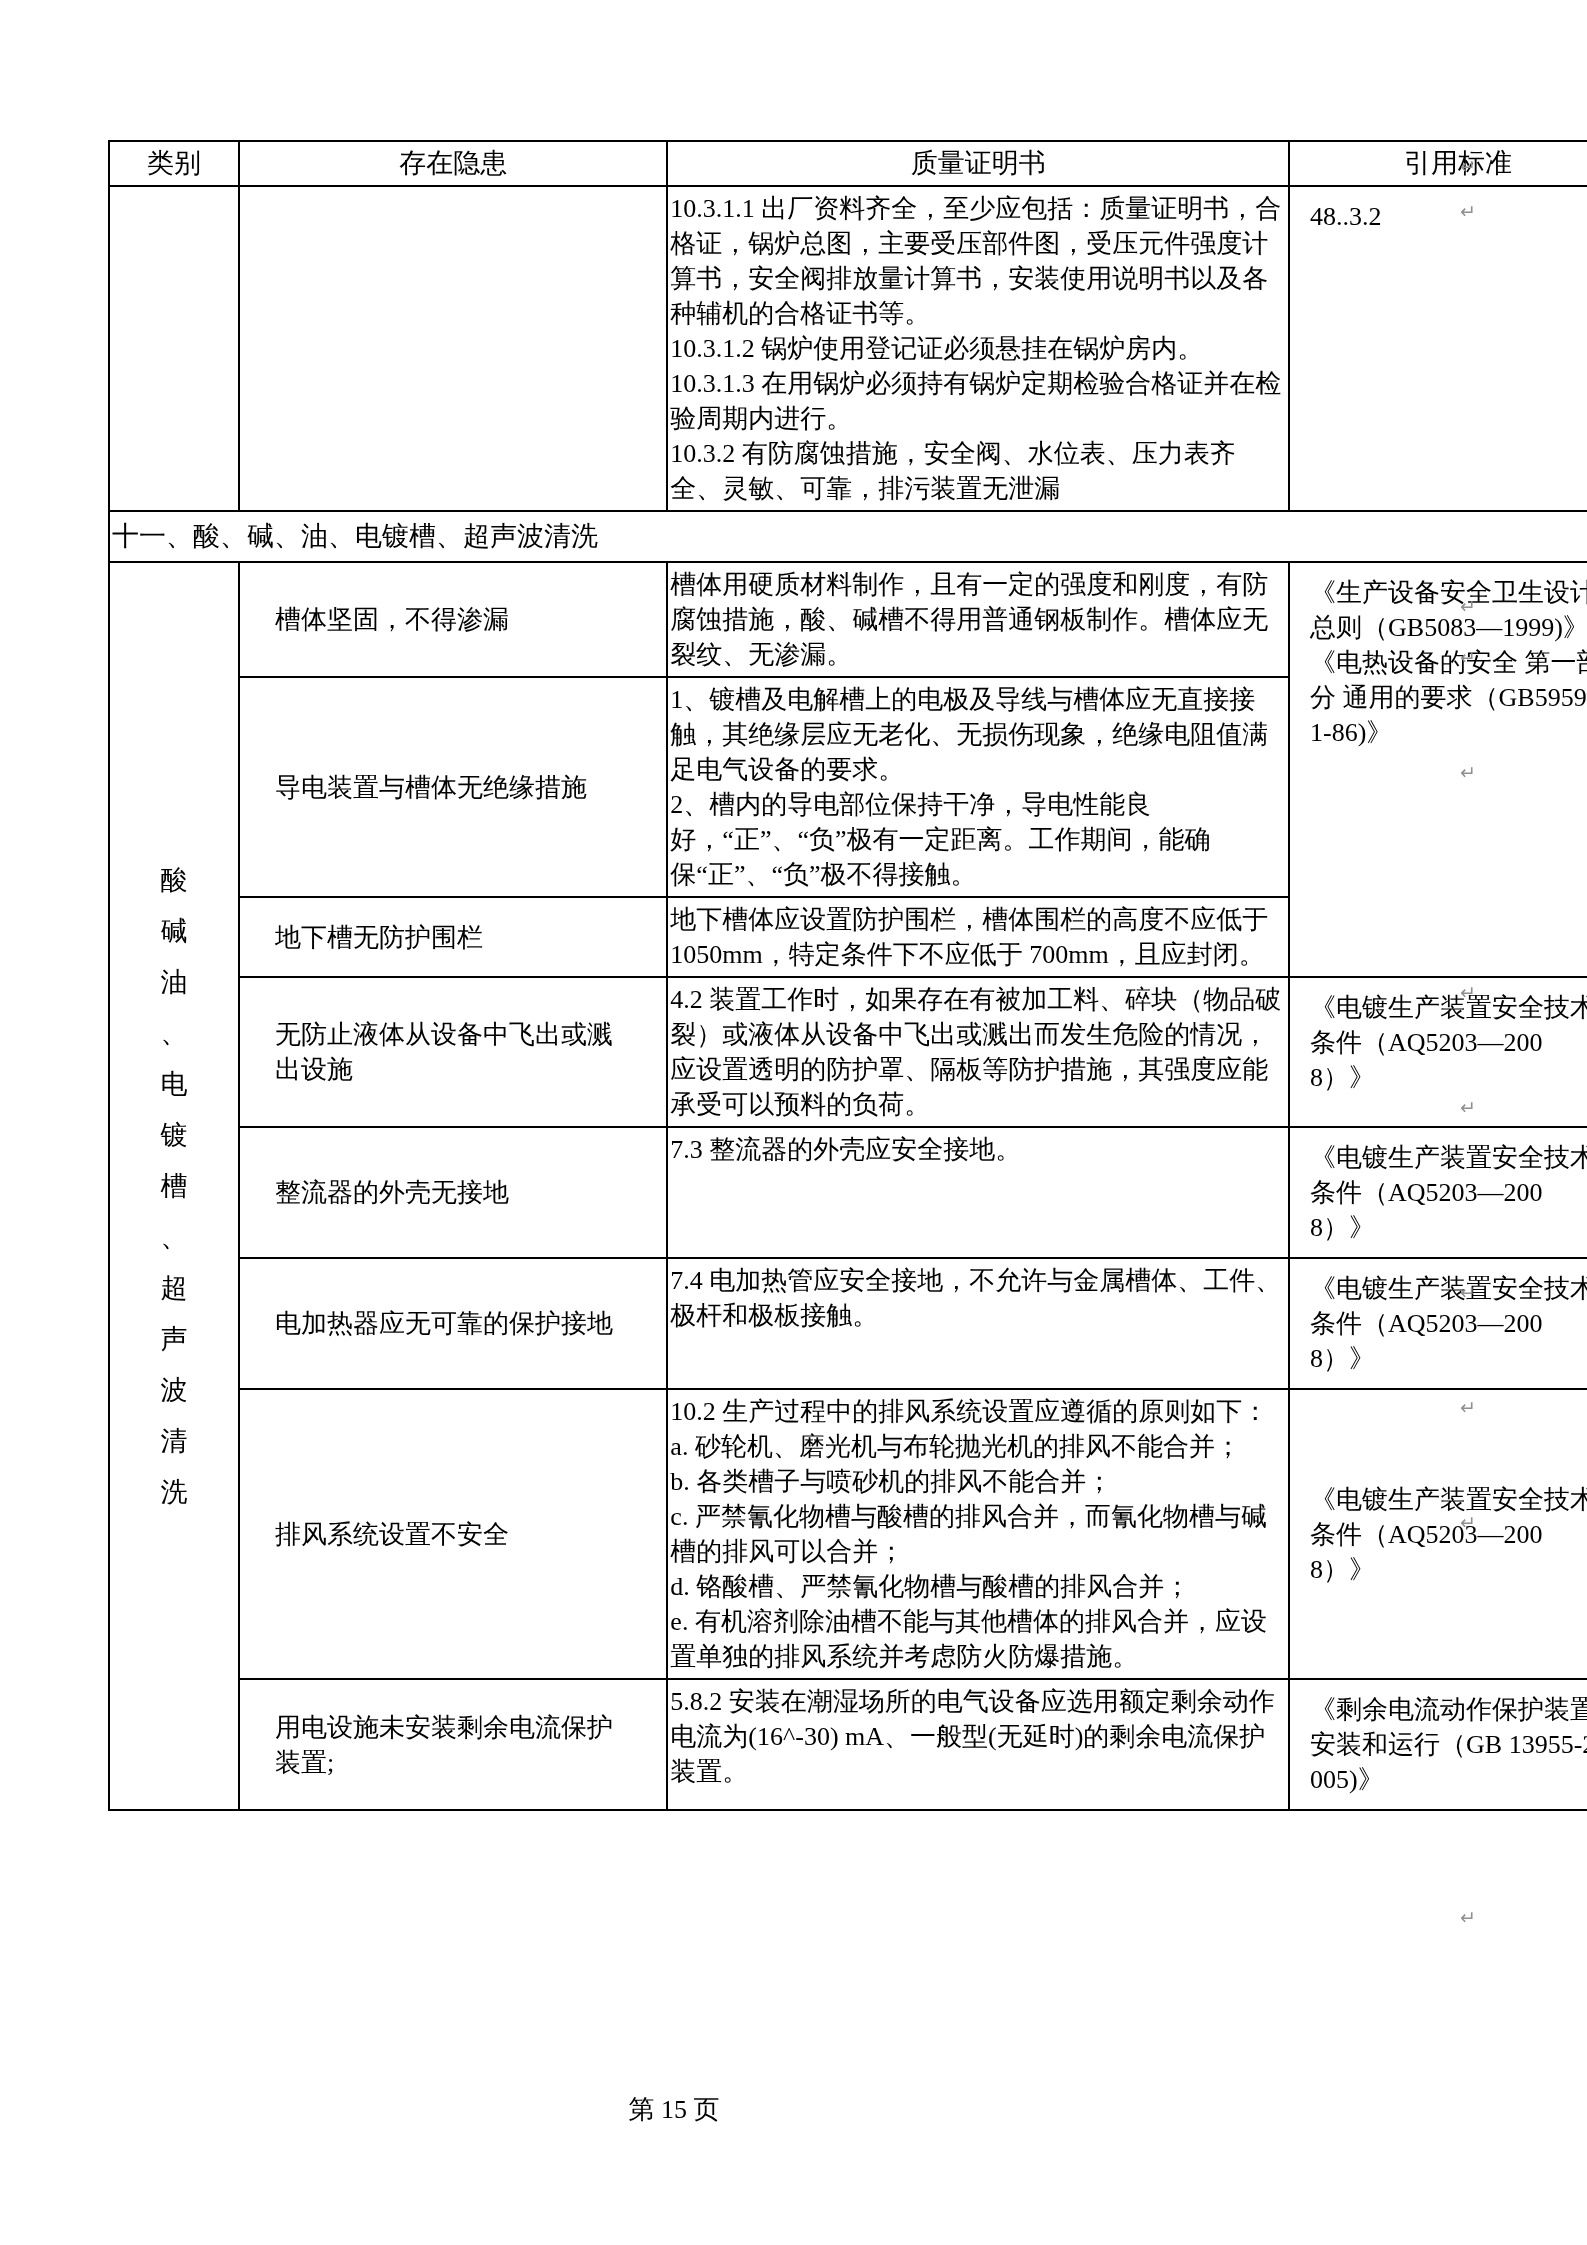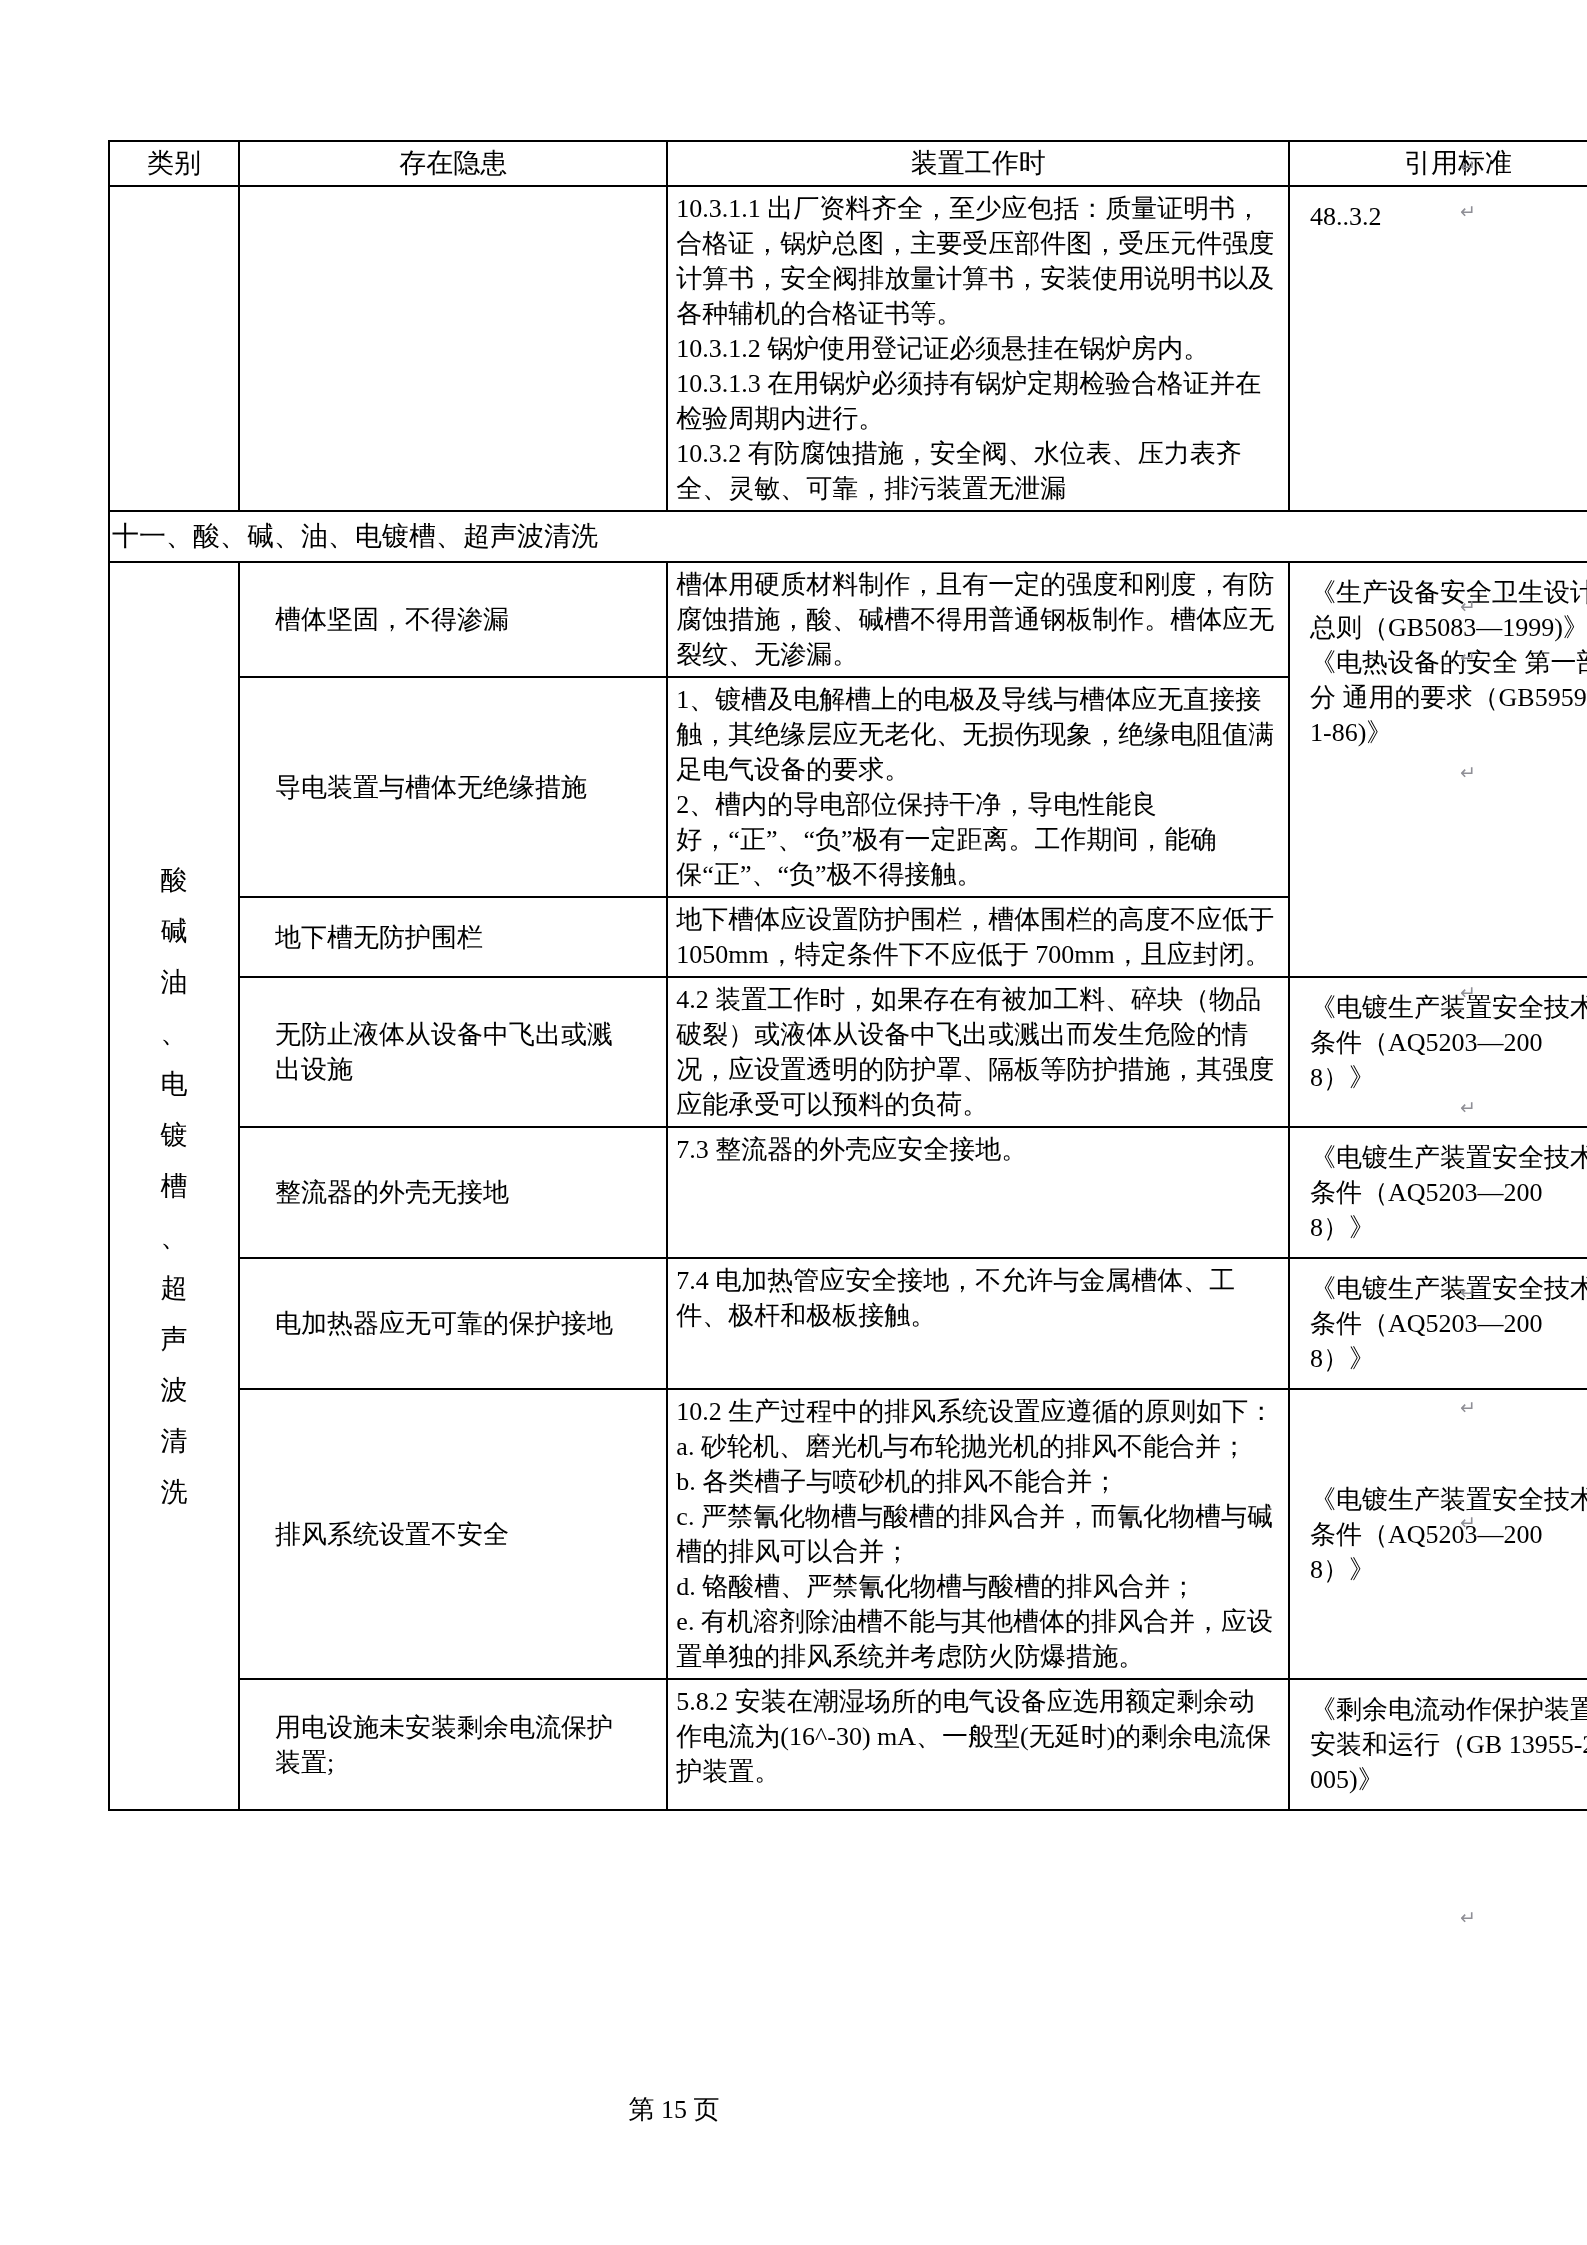--- a/index.html
+++ b/index.html
@@ -13,21 +13,21 @@
   .sheet{position:absolute;left:108px;top:140px;width:1520px;}
   table{border-collapse:collapse;table-layout:fixed;width:100%;}
   td,th{
     border:2px solid #000;
     font-size:26px;line-height:35px;font-weight:normal;
     vertical-align:top;word-break:break-all;
   }
   th{ text-align:center;font-size:27px;padding:4px 2px;}
   td.cat{vertical-align:middle;text-align:center;padding:4px 0;}
   td.hazard{vertical-align:middle;padding:18px 35px;}
-  td.measure{padding:4px 8px;margin-top:31px;}
+  td.measure{padding:4px 2px;margin-top:31px;}
   td.ref{padding:12px 20px;border-radius:30px;}
   td.ref-mid{vertical-align:middle;}
   td.section-cell{text-align:left;font-size:27px;padding:7px 2px;}
   p.para{margin:0;padding:0;}
   .vchar{font-size:27px;line-height:51px;}
   .footer{
     position:absolute;left:0;top:2092px;width:1348px;
     text-align:center;font-size:26px;
   }
   .rowmark{
@@ -43,21 +43,21 @@
     <colgroup>
       <col style="width:115px">
         <col style="width:379px">
         <col style="width:550px">
         <col style="width:299px">
     </colgroup>
     <tbody>
         <tr>
       <th>类别</th>
       <th>存在隐患</th>
-      <th>装置工作时</th>
+      <th>质量证明书</th>
       <th>引用标准</th>
     </tr>
 
     <tr>
       <td class="cat"></td>
       <td class="hazard"></td>
       <td class="measure">
         <p class="para">10.3.1.1 出厂资料齐全，至少应包括：质量证明书，合格证，锅炉总图，主要受压部件图，受压元件强度计算书，安全阀排放量计算书，安装使用说明书以及各种辅机的合格证书等。</p>
         <p class="para">10.3.1.2 锅炉使用登记证必须悬挂在锅炉房内。</p>
         <p class="para">10.3.1.3 在用锅炉必须持有锅炉定期检验合格证并在检验周期内进行。</p>

